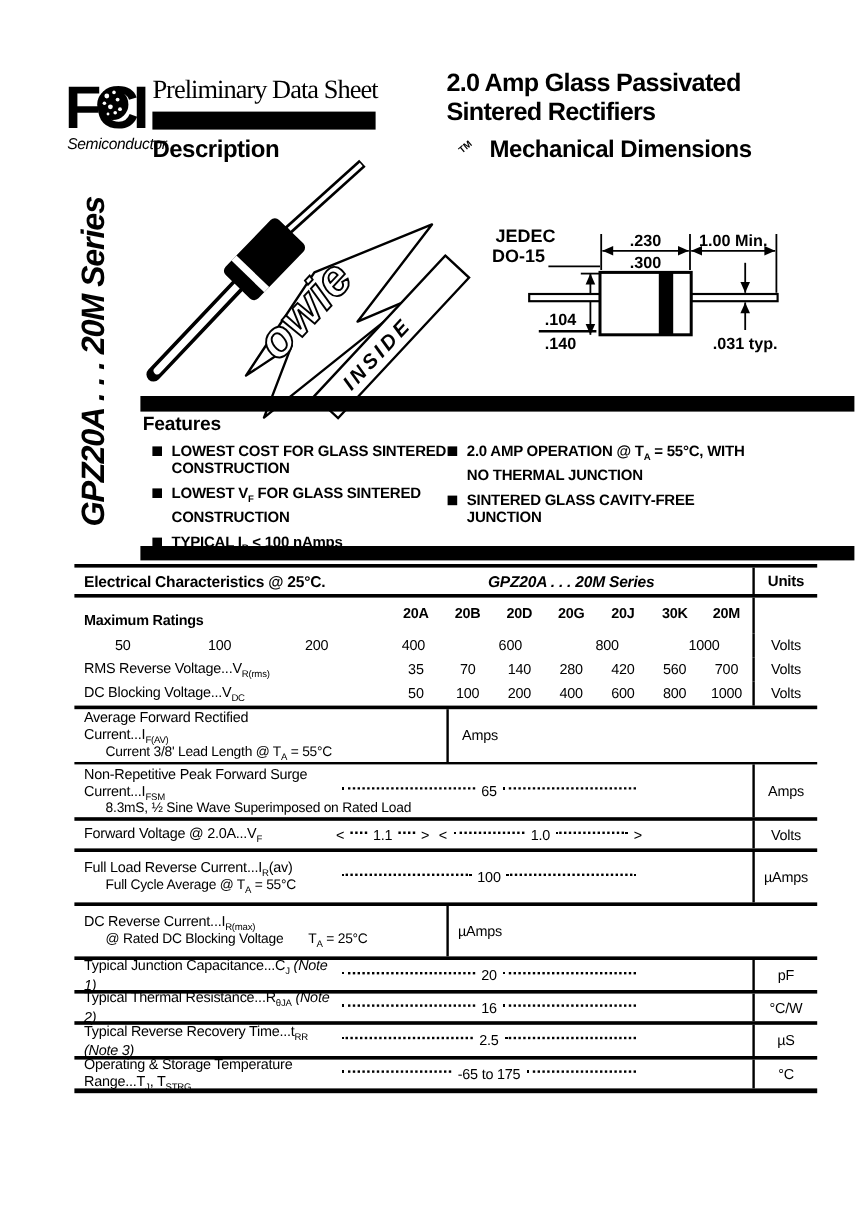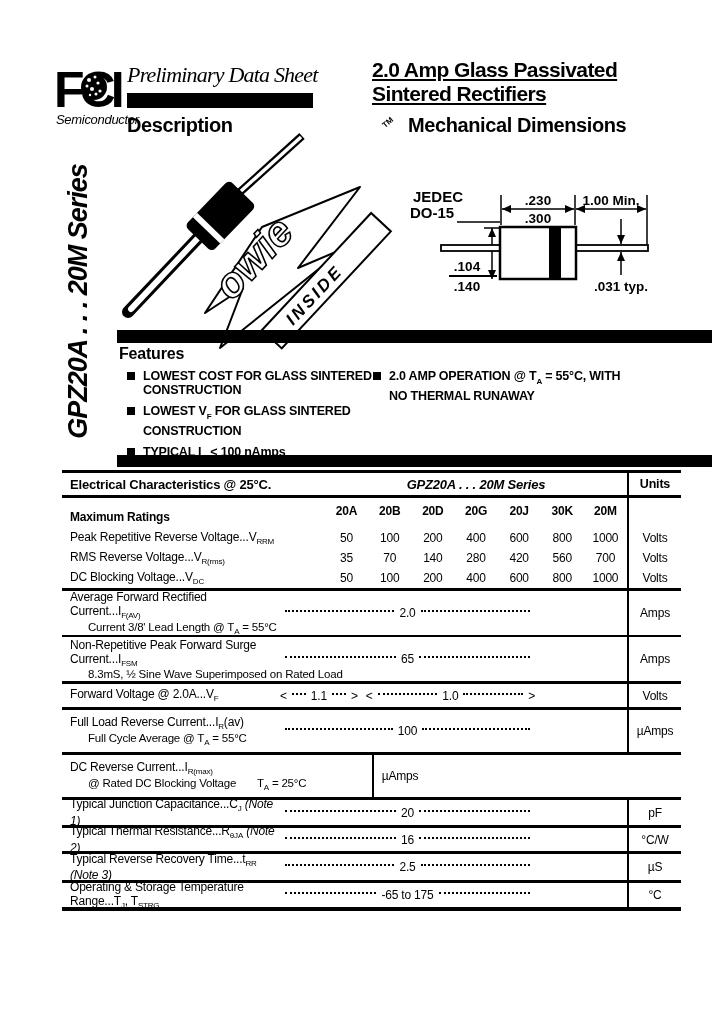--- a/index.html
+++ b/index.html
@@ -4,24 +4,24 @@
 <style>
   html,body{margin:0;padding:0;background:#888;}
   .page{position:relative;width:720px;height:1012px;background:#fff;color:#000;
         font-family:"Liberation Sans",sans-serif;overflow:hidden;}
 
   
   .fci-logo{position:absolute;left:56px;top:60px;width:80px;height:58px;}
   .brand-sub{position:absolute;left:56px;top:112px;width:90px;font-family:Liberation Sans, sans-serif;
              font-style:italic;font-size:13px;letter-spacing:-0.3px;}
   .prelim{position:absolute;left:127px;top:62px;font-family:"Liberation Serif",serif;
-          font-style:italic;font-size:22px;letter-spacing:-0.8px;}
+          font-size:22px;letter-spacing:-0.8px;}
   .prelim-bar{position:absolute;left:127px;top:93px;width:186px;height:15px;background:#000;}
   .doc-title{position:absolute;left:372px;top:58px;font-size:21px;font-weight:bold;
-             line-height:24px;letter-spacing:-0.6px;text-decoration:underline;}
+             line-height:24px;letter-spacing:-0.6px;}
   .desc-h{position:absolute;left:127px;top:114px;font-size:20px;font-weight:bold;letter-spacing:-0.4px;}
   .mech-h{position:absolute;left:408px;top:114px;font-size:20px;font-weight:bold;letter-spacing:-0.4px;}
   .tm-mark{position:absolute;left:382px;top:118px;font-size:8px;font-weight:bold;transform:rotate(-40deg);}
 
   
   .series-vert{position:absolute;left:55px;top:140px;width:46px;height:320px;}
   .series-vert span{position:absolute;left:-137px;top:146px;width:320px;display:block;text-align:center;
         transform:rotate(-90deg);transform-origin:center;font-weight:bold;font-style:italic;
         font-size:27px;letter-spacing:-1px;white-space:nowrap;}
 
@@ -192,21 +192,28 @@
           <div>TYPICAL I<sub>R</sub> &lt; 100 nAmps</div>
         </div>
     </div>
   </div>
 
   <div class="feat-col feat-right">
     <div class="fitem">
       <span class="bullet"></span>
       <div class="ftext">
           <div>2.0 AMP OPERATION  @  T<sub>A</sub> = 55°C, WITH</div>
-        <div>NO THERMAL RUNAWAY</div>
+        <div>NO THERMAL JUNCTION</div>
+        </div>
+    </div>
+    <div class="fitem">
+      <span class="bullet"></span>
+      <div class="ftext">
+          <div>SINTERED GLASS CAVITY-FREE</div>
+        <div>JUNCTION</div>
         </div>
     </div>
   </div>
 
   <div class="bar bar-bottom"></div>
 
   <div class="dtable">
 
     <div class="trow thead">
       <div class="t-left">Electrical Characteristics @ 25°C.</div>
@@ -223,21 +230,20 @@
           <div class="col">20D</div>
           <div class="col">20G</div>
           <div class="col">20J</div>
           <div class="col">30K</div>
           <div class="col">20M</div>
         </div>
         <div class="ucell"></div>
       </div>
 
       <div class="trow raterow">
-        <div class="lbl">Peak Repetitive Reverse Voltage...V<sub>RRM</sub></div>
         <div class="cols">
           <div class="col">50</div>
           <div class="col">100</div>
           <div class="col">200</div>
           <div class="col">400</div>
           <div class="col">600</div>
           <div class="col">800</div>
           <div class="col">1000</div>
         </div>
         <div class="ucell">Volts</div>
@@ -270,25 +276,20 @@
         </div>
         <div class="ucell">Volts</div>
       </div>
     </div>
 
     <div class="trow spec h44 sep2">
       <div class="slbl">
         <div class="l1">Average Forward Rectified Current...I<sub>F(AV)</sub></div>
         <div class="l2">Current 3/8' Lead Length @ T<sub>A</sub> = 55°C</div>
       </div>
-      <div class="mid">
-          <div class="dots"></div>
-        <div class="val">2.0</div>
-        <div class="dots"></div>
-        </div>
       <div class="gap"></div>
       <div class="ucell">Amps</div>
     </div>
 
     <div class="trow spec h44 sep3">
       <div class="slbl">
         <div class="l1">Non-Repetitive Peak Forward Surge Current...I<sub>FSM</sub></div>
         <div class="l2">8.3mS, ½ Sine Wave Superimposed on Rated Load</div>
       </div>
       <div class="mid">

